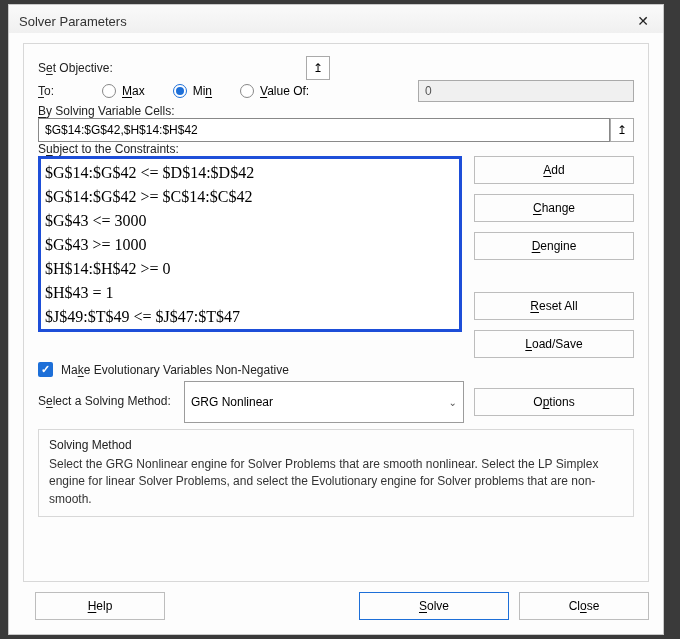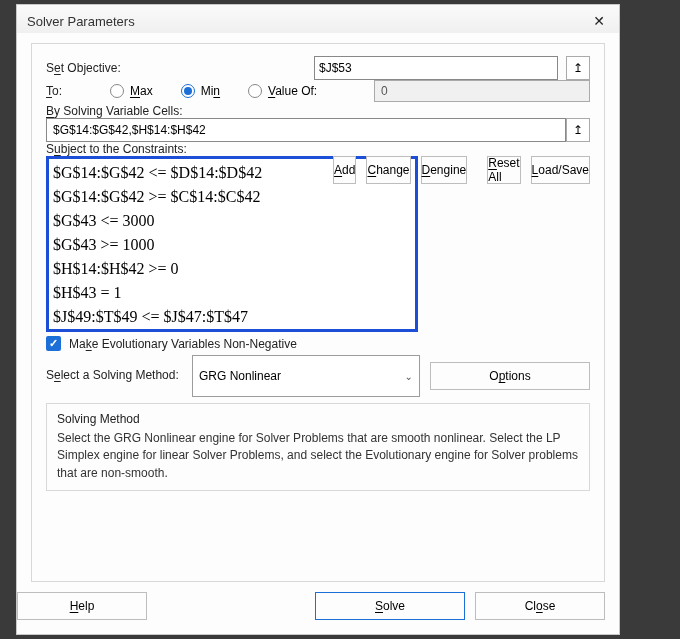--- a/index.html
+++ b/index.html
@@ -8,23 +8,23 @@
     font-family: "Segoe UI", Tahoma, sans-serif;
     font-size: 12px;
     background: #3a3a3a;
     width: 680px;
     height: 639px;
     overflow: hidden;
     position: relative;
   }
   .window {
     position: absolute;
-    left: 16px;
+    left: 8px;
     top: 4px;
-    width: 604px;
+    width: 656px;
     height: 631px;
     background: #fdfdfd;
     border: 1px solid #c8c8c8;
     display: flex;
     flex-direction: column;
   }
   .titlebar {
     display: flex;
     align-items: center;
     padding: 4px 8px 0 10px;
@@ -131,23 +131,22 @@
     font-size:16px;
     line-height: 1.5;
     overflow-y: scroll;
     white-space: pre;
     font-family: Liberation Serif, serif;
     resize: none;
   }
   .side-buttons {
     width: 160px;
     display:flex;
-    flex-direction:row;
+    flex-direction:column;
     gap:10px;
-    justify-content:flex-end;
   }
   .btn {
     height: 28px;
     border: 1px solid #bdbdbd;
     background: #fdfdfd;
     display:flex;
     align-items:center;
     justify-content:center;
     font-size:12px;
     cursor:pointer;
@@ -179,21 +178,21 @@
   .chev { font-size:10px; color:#555; }
   .options-btn { width:160px; }
   .info-box {
     border:1px solid #d8d8d8;
     padding:8px 10px;
     margin-top:6px;
   }
   .info-title { margin-bottom:4px; }
   .info-body { color:#333; line-height:1.45; }
   .footer {
-    padding: 10px 14px 14px 0;
+    padding: 10px 14px 14px 26px;
     display:flex;
     align-items:center;
   }
   .footer .help-btn { width:130px; }
   .footer .spacer { flex:1; }
   .footer .solve-btn { width:150px; margin-right:10px; }
   .footer .close-btn { width:130px; }
 </style>
 </head>
 <body>
@@ -204,21 +203,20 @@
     <div class="close-x">✕</div>
   </div>
 
   <div class="content">
     <div class="panel">
 
       <div class="row">
         <div class="label obj-label">
           <span>S</span><span class="u1">e</span><span>t Objective:</span>
         </div>
-        <input class="obj-input" value="$J$53" style="">
         <div class="ref-btn">
           <span class="ref-icon">↥</span>
         </div>
       </div>
 
       <div class="row">
         <div class="label to-label">
           <span class="u1">T</span><span>o:</span>
         </div>
         <div class="radiogrp">

